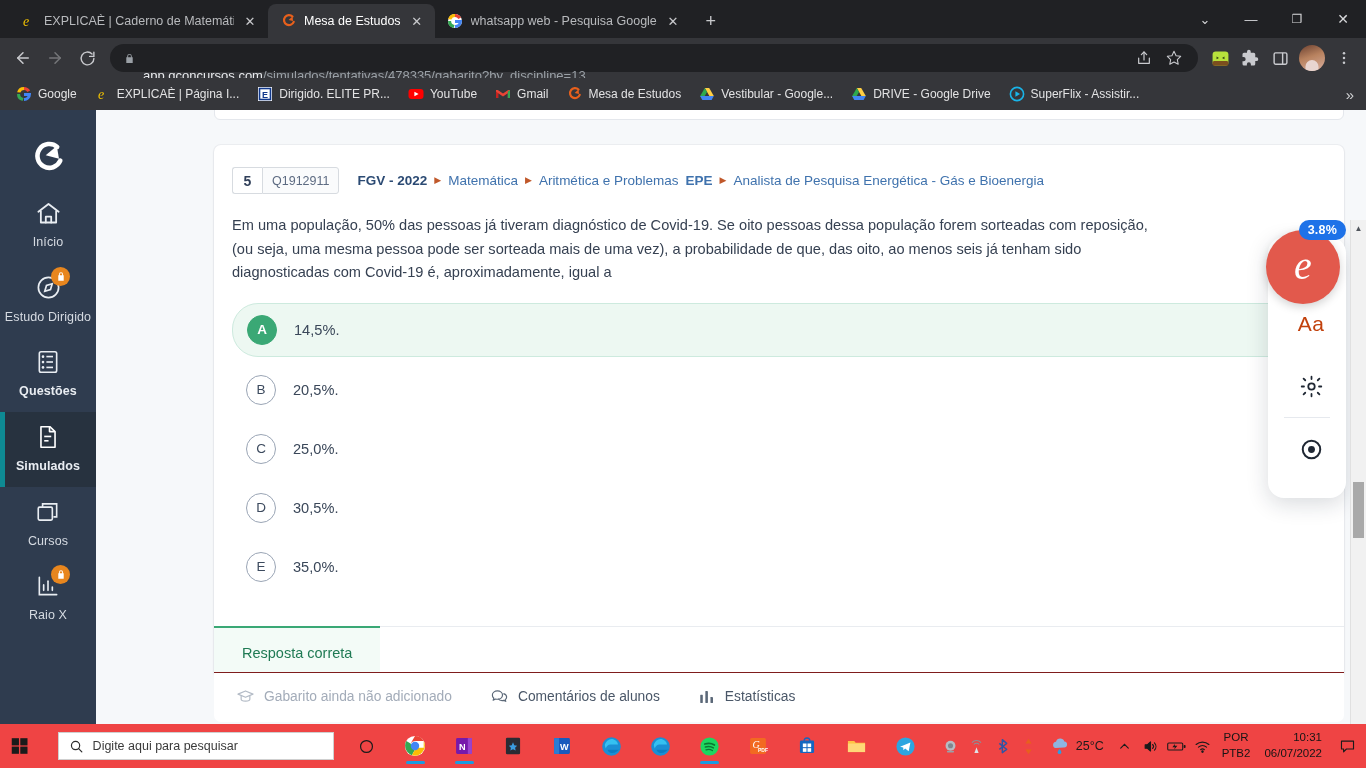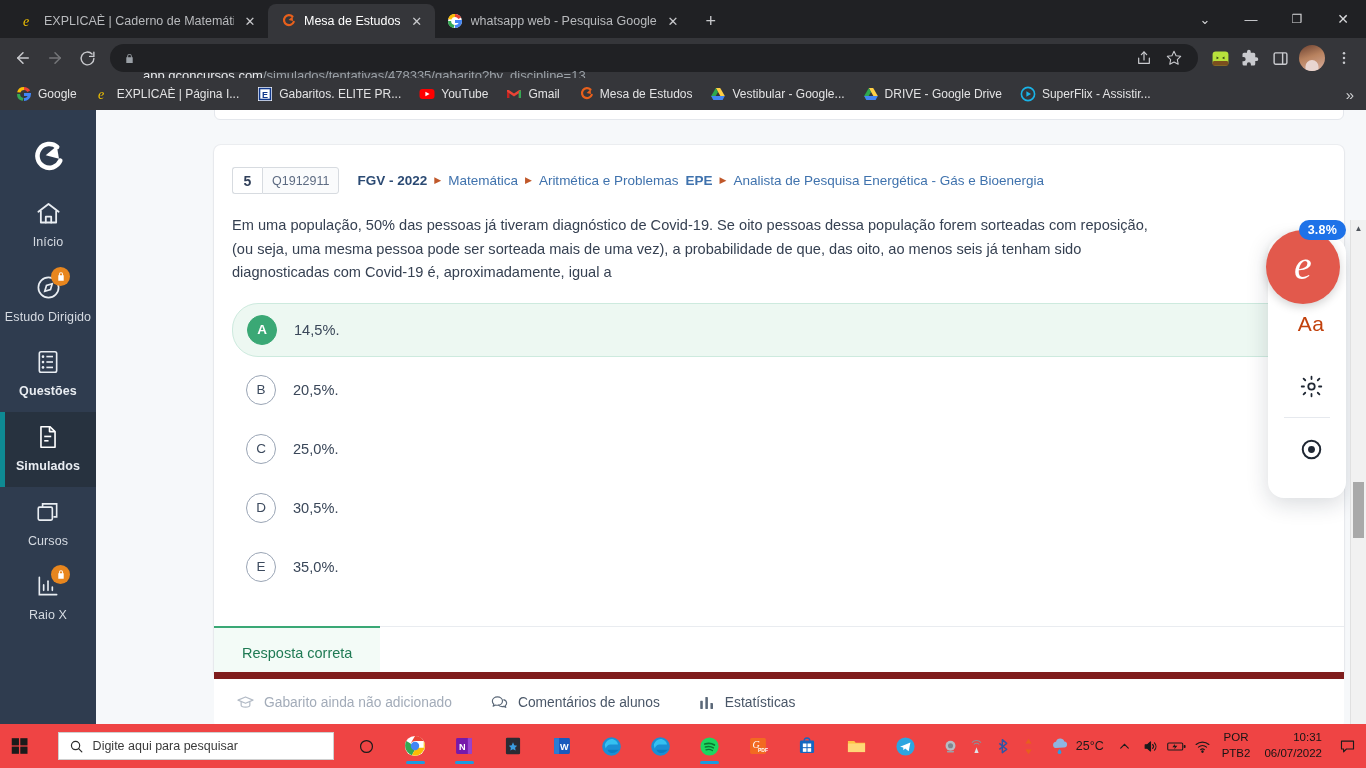--- a/index.html
+++ b/index.html
@@ -188,21 +188,21 @@
 
   .tabsrow { display: flex; border-top: 1px solid #e9ecf0; }
   .rtab {
     padding: 17px 28px; font-size: 14.5px; color: #1f7a54;
     background: #f3fbf7; border-top: 2px solid #3aa875; margin-top: -1px;
     font-weight: 400;
   }
 
   .footlinks {
     position: absolute; left: 118px; right: 22px; top: 562px;
-    background: #fff; border-top: 7px solid #7f1d1d;
+    background: #fff; border-top: 1px solid #7f1d1d;
     display: flex; align-items: center; gap: 38px; padding: 14px 22px 16px 22px;
     border-radius: 0 0 7px 7px;
   }
   .flink { display: flex; align-items: center; gap: 9px; font-size: 13.8px; color: #4a5768; }
   .flink.muted { color: #a3acb9; }
 
   
   .widget {
     position: absolute; right: 20px; top: 127px; width: 78px;
     background: #ffffff; border-radius: 16px;
@@ -401,21 +401,21 @@
       </svg>
       <span class="bmlabel">EXPLICAÈ | Página I...</span>
     </div>
 
     <div class="bm">
       <svg class="favicon" viewBox="0 0 16 16">
         <rect x="1" y="1" width="14" height="14" fill="#fff"></rect>
         <rect x="2.5" y="2.5" width="11" height="11" fill="none" stroke="#12398c" stroke-width="1.6"></rect>
         <text x="5" y="12" font-family="Liberation Sans, sans-serif" font-size="9" font-weight="bold" fill="#12398c">E</text>
       </svg>
-      <span class="bmlabel">Gabaritos. ELITE PR...</span>
+      <span class="bmlabel">Dirigido. ELITE PR...</span>
     </div>
 
     <div class="bm">
       <svg class="favicon" viewBox="0 0 16 16">
         <rect x="0.5" y="3" width="15" height="10" rx="3" fill="#ff0000"></rect>
         <path d="M6.4 5.8 L10.6 8 L6.4 10.2z" fill="#fff"></path>
       </svg>
       <span class="bmlabel">YouTube</span>
     </div>
 

